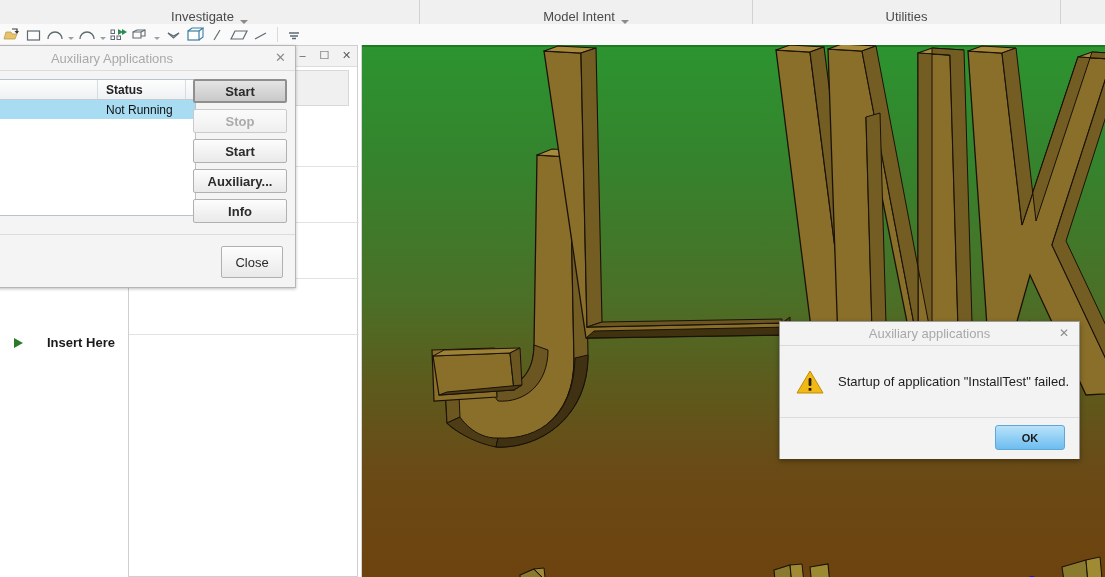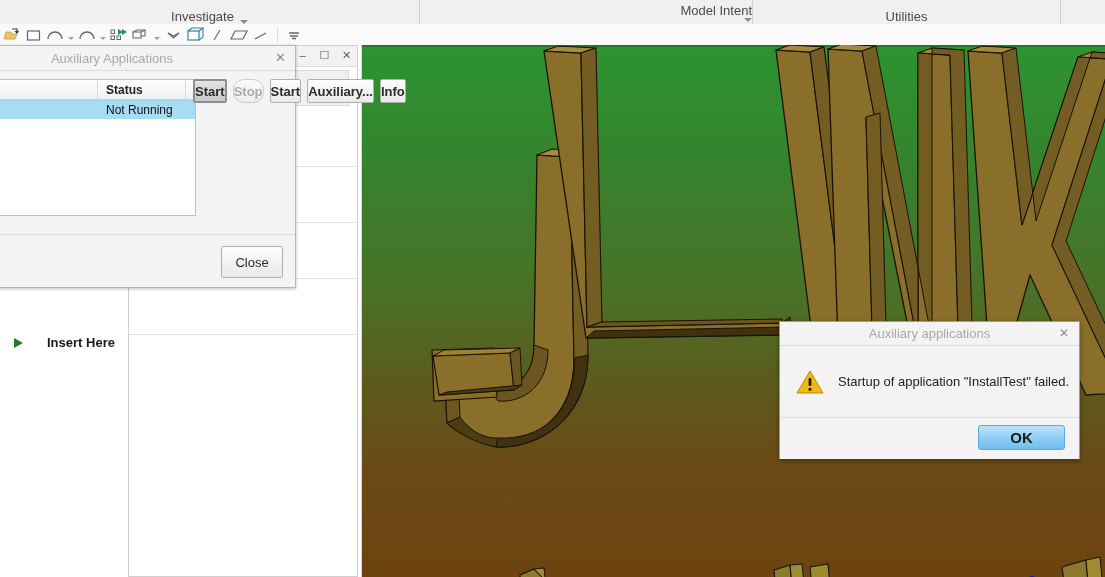--- a/index.html
+++ b/index.html
@@ -26,21 +26,21 @@
     display: flex; align-items: flex-end; justify-content: center;
     font-size: 13px;
     color: #4a4a4a;
     border-right: 1px solid #d2d2d2;
     box-sizing: border-box;
     background: #f0f0f0;
     white-space: nowrap;
     user-select: none;
   }
   .tab-investigate { width: 420px; }
-  .tab-modelintent { width: 333px; flex-direction: column; }
+  .tab-modelintent { width: 333px; }
   .tab-utilities   { width: 308px; }
   .tab-spacer      { flex: 1 1 auto; border-right: none; }
   .caret {
     display: inline-block;
     margin-left: 6px;
     width: 0; height: 0;
     border-left: 4px solid transparent;
     border-right: 4px solid transparent;
     border-top: 4px solid #8a8a8a;
   }
@@ -188,38 +188,38 @@
     display: flex; height: 19px; background: #a8dcf2;
     align-items: center;
   }
   .aux-td { font-size: 12px; color: #111; padding-left: 8px; box-sizing: border-box; }
   .td-name   { width: 168px; }
   .td-status { width: 88px; }
 
   .aux-btncol {
     position: absolute; right: 8px; top: 8px;
     width: 94px;
-    display: flex; flex-direction: row; gap: 6px;
+    display: flex; flex-direction: column; gap: 6px;
   }
   .btn {
     height: 24px;
     background: linear-gradient(to bottom, #fdfdfd, #e9e9e9);
     border: 1px solid #b0b0b0;
     border-radius: 2px;
     font-size: 13px; font-weight: bold; color: #2b2b2b;
     display: flex; align-items: center; justify-content: center;
     box-sizing: border-box;
     user-select: none;
   }
   .btn.primary {
     background: linear-gradient(to bottom, #e4e4e4, #c9c9c9);
     border: 2px solid #8f8f8f;
   }
   .btn.disabled { color: #ababab; border-color: #cacaca;
-    background: linear-gradient(to bottom, #fbfbfb, #efefef); border-radius: 11px; }
+    background: linear-gradient(to bottom, #fbfbfb, #efefef); }
   .aux-footer {
     position: absolute; left: 0; right: 0; bottom: 0; height: 52px;
     border-top: 1px solid #dcdcdc;
     background: #f4f4f4;
   }
   .btn-close {
     position: absolute; right: 12px; top: 11px; width: 62px; height: 32px;
     font-weight: normal; font-size: 13px;
   }
 
@@ -247,25 +247,25 @@
     height: 72px; background: #f3f3f3;
     display: flex; align-items: center; padding-left: 16px;
     border-bottom: 1px solid #dcdcdc;
     box-sizing: border-box;
   }
   .warn-icon { width: 28px; height: 26px; flex: 0 0 auto; margin-right: 14px; }
   .err-text { font-size: 13px; color: #1c1c1c; }
   .err-footer { position: relative; height: 41px; background: #f3f3f3; }
   .btn-ok {
     position: absolute; right: 14px; top: 7px;
-    width: 87px; height: 25px;
+    width: 70px; height: 25px;
     background: linear-gradient(to bottom, #b9e2fa, #6dbdef);
     border: 1px solid #5ea8d8;
     border-radius: 3px;
-    font-size: 15px; font-weight: bold; color: #1a1a1a;
+    font-size: 11px; font-weight: bold; color: #1a1a1a;
     display: flex; align-items: center; justify-content: center;
     box-sizing: border-box;
     user-select: none;
   }
 </style>
 </head>
 <body>
 
 <div id="root">
 

